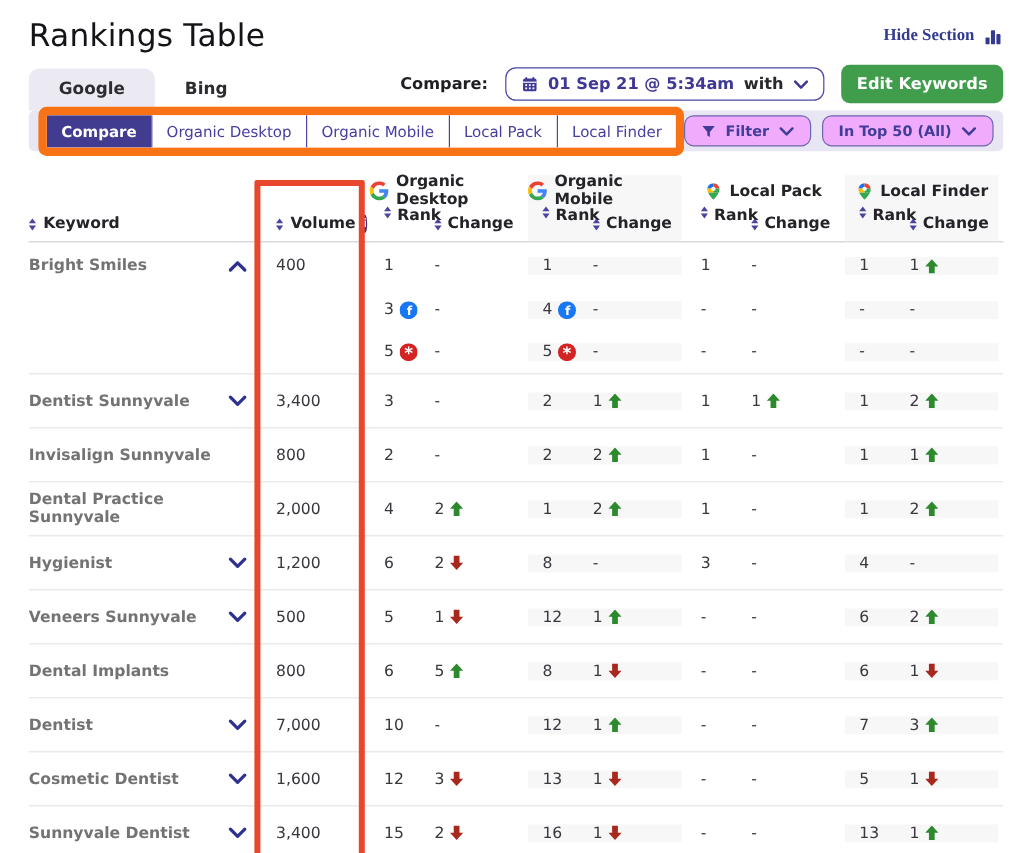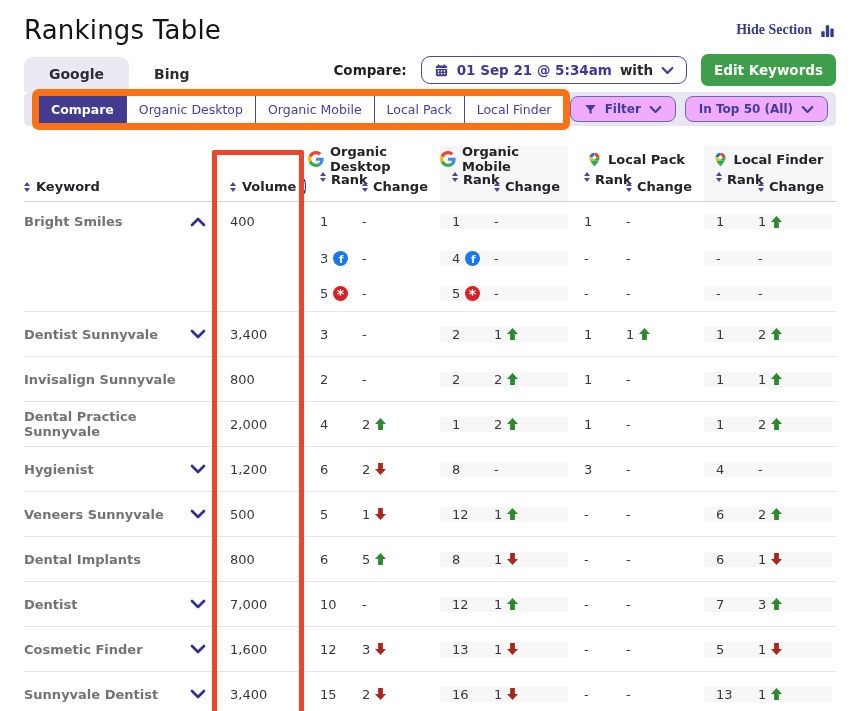--- a/index.html
+++ b/index.html
@@ -829,21 +829,21 @@
                 <svg width="11" height="12" viewBox="0 0 11 12">
                   <path d="M5.5 0 L11 6 H7.9 V12 H3.1 V6 H0 Z" fill="#2c8a2c"></path>
                 </svg>
               </div>
             </div>
           </div>
         </div>
         <div class="trow">
           <div class="line main">
             <div class="kw-cell">
-              <span>Cosmetic Finder</span>
+              <span>Cosmetic Dentist</span>
               <span class="kw-toggle">
                 <svg width="16" height="10" viewBox="0 0 16 10" fill="none">
                   <path d="M2 2 L8 8 L14 2" stroke="#2e3192" stroke-width="2.7" stroke-linecap="round" stroke-linejoin="round"></path>
                 </svg>
               </span>
             </div>
             <div class="col-vol">
               <span class="cellnum">1,600</span>
             </div>
             <div class="gcol">

